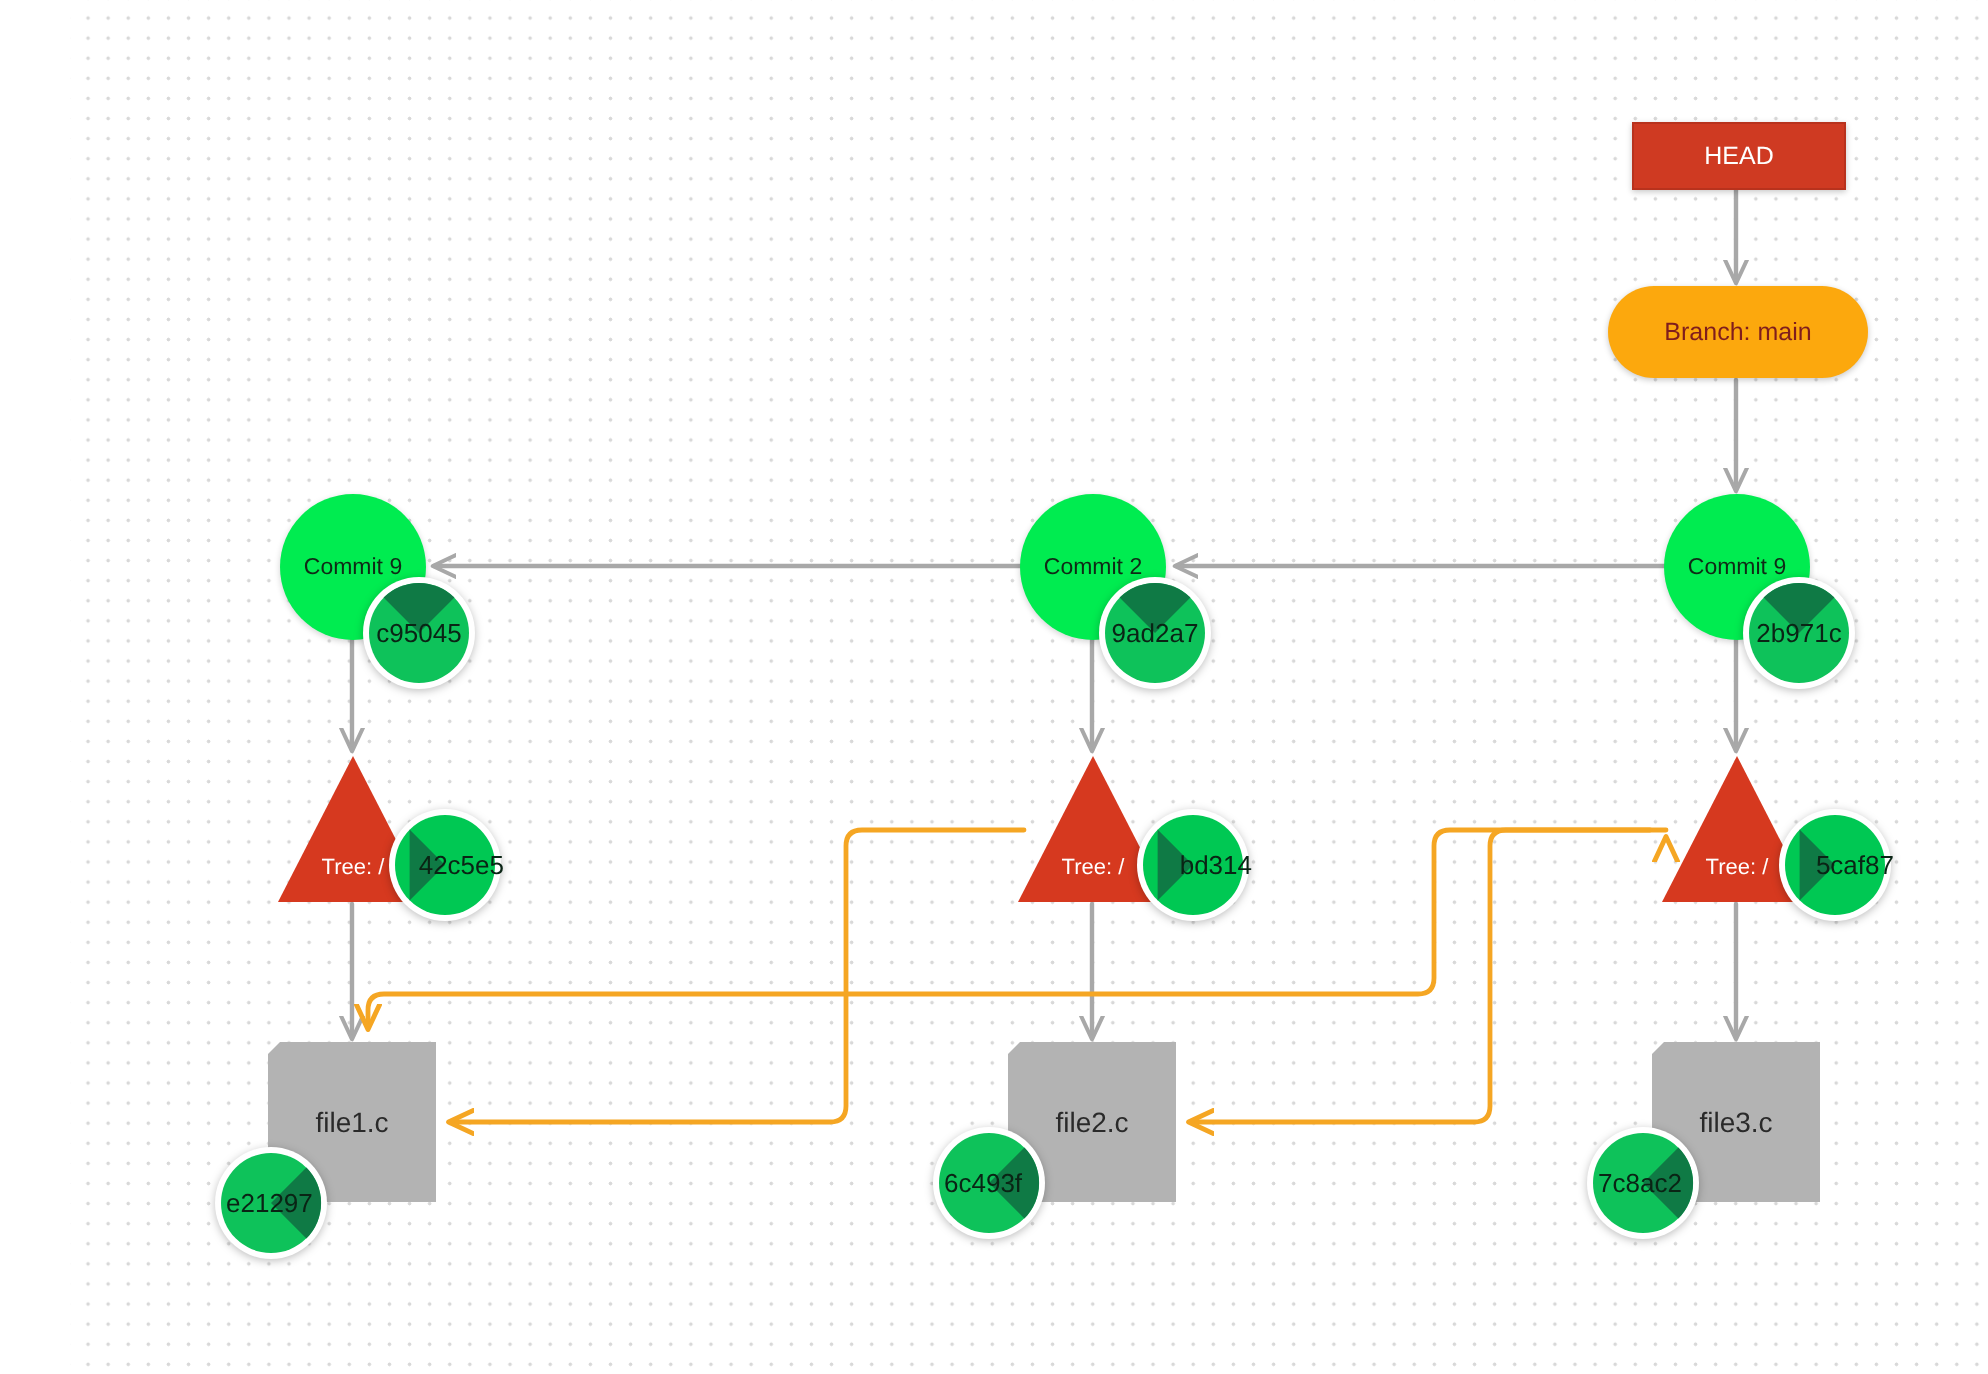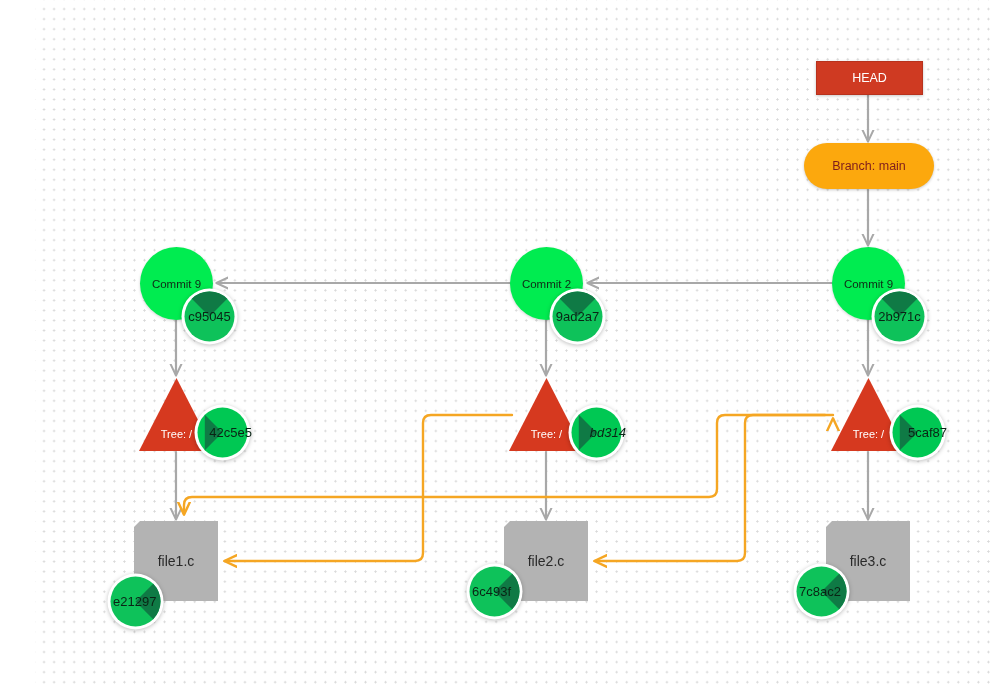--- a/index.html
+++ b/index.html
@@ -230,21 +230,21 @@
     </svg>
     <div class="badge-text" style="justify-content:flex-end; padding-right:5px;">42c5e5</div>
   </div>
 
   <div class="node tree-tri" style="left:473px; top:377px; width:77px; height:75px;">
     <svg class="tri-shape" viewBox="0 0 77 75" xmlns="http://www.w3.org/2000/svg">
       <path d="M 38.5 1 L 76 74 L 1 74 Z" fill="#d6391f"></path>
     </svg>
     <div class="node-label">Tree: /</div>
   </div>
-  <div class="node badge" style="left:532px; top:403px; width:59px; height:59px;font-style:italic;">
+  <div class="node badge" style="left:532px; top:403px; width:59px; height:59px;">
     <svg class="badge-shape" viewBox="0 0 59 59" xmlns="http://www.w3.org/2000/svg">
       <circle cx="29.5" cy="29.5" r="28" fill="#ffffff"></circle>
       <circle cx="29.5" cy="29.5" r="25" fill="#00c853"></circle>
       <path d="M 29.5 29.5 L 11.8 11.8 L 11.8 47.2 Z" fill="#0f7a45"></path>
     </svg>
     <div class="badge-text" style="justify-content:flex-end; padding-right:8px;">bd314</div>
   </div>
 
   <div class="node tree-tri" style="left:795px; top:377px; width:77px; height:75px;">
     <svg class="tri-shape" viewBox="0 0 77 75" xmlns="http://www.w3.org/2000/svg">

